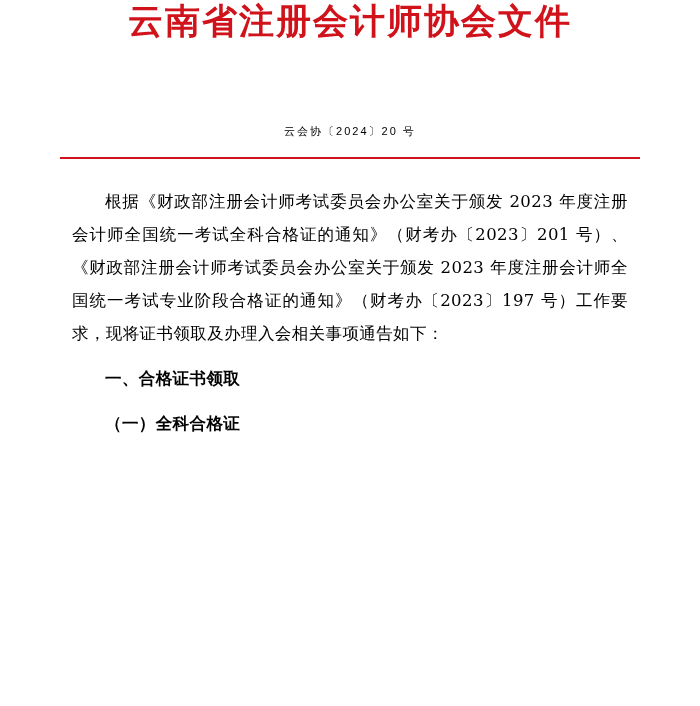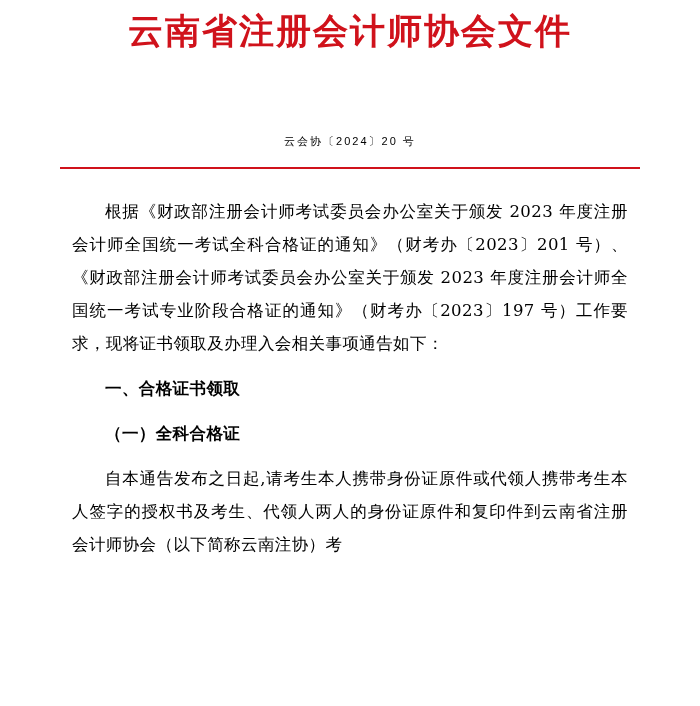--- a/index.html
+++ b/index.html
@@ -22,21 +22,20 @@
     padding: 0 60px;
   }
   .doc-header {
     text-align: center;
     color: #d0121b;
     font-family: "DejaVu Serif", "Liberation Serif", serif;
     font-weight: bold;
     font-size: 35px;
     letter-spacing: 2px;
     line-height: 1.2;
-    padding-top: 10px;
     white-space: nowrap;
   }
   .doc-number {
     text-align: center;
     font-size: 11px;
     letter-spacing: 2px;
     margin-top: 82px;
     font-family: Liberation Sans, sans-serif;
   }
   .red-rule {
@@ -85,16 +84,15 @@
 
   <div class="doc-number">云会协〔2024〕20 号</div>
 
   <div class="red-rule"></div>
 
 
   <div class="body-text">
     <p class="para">根据《财政部注册会计师考试委员会办公室关于颁发 2023 年度注册会计师全国统一考试全科合格证的通知》（财考办〔2023〕201 号）、《财政部注册会计师考试委员会办公室关于颁发 2023 年度注册会计师全国统一考试专业阶段合格证的通知》（财考办〔2023〕197 号）工作要求，现将证书领取及办理入会相关事项通告如下：</p>
     <p class="para section">一、合格证书领取</p>
     <p class="para sub">（一）全科合格证</p>
-    <p class="para">自本通告发布之日起,请考生本人携带身份证原件或代领人携带考生本人签字的授权书及考生、代领人两人的身份证原件和复印件到云南省注册会计师协会（以下简称云南注协）考</p>
   </div>
 
 </div>
 
 </body></html>

